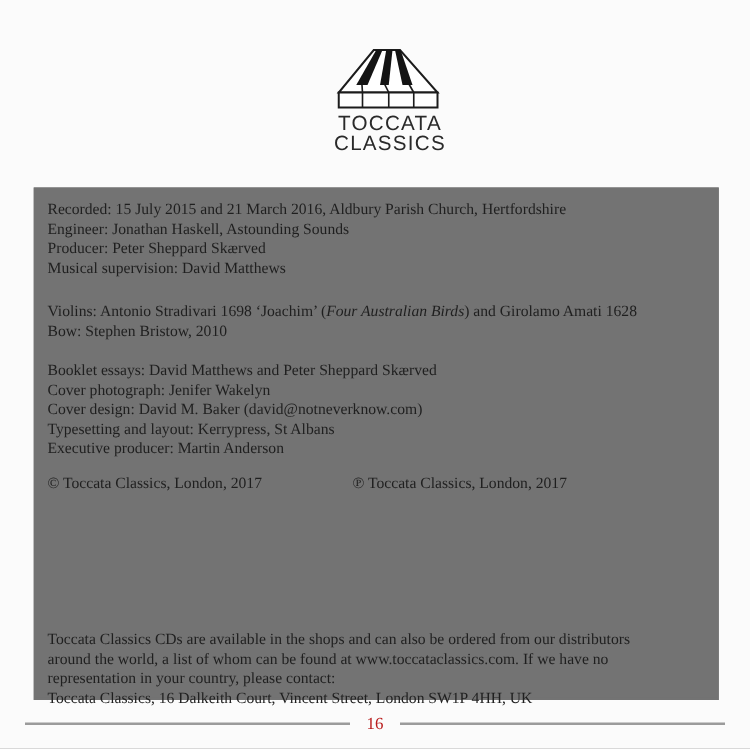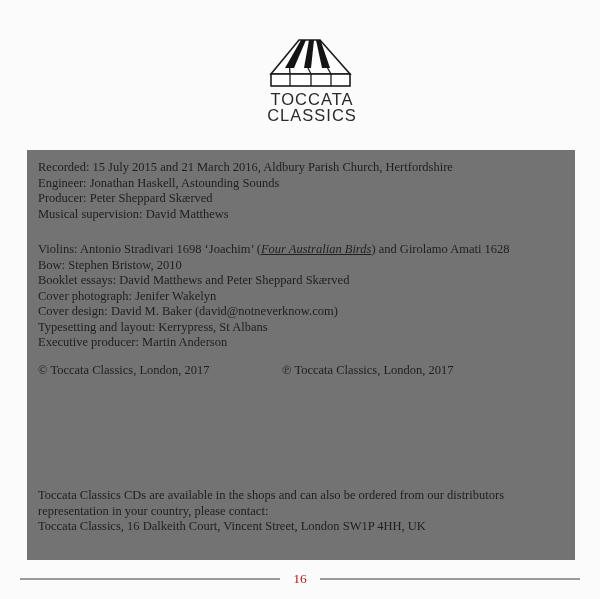--- a/index.html
+++ b/index.html
@@ -45,28 +45,28 @@
     background: #737373;
     border: 2px solid #737373;
     padding: 8px 10px 0 9px;
   }
   .line {
     font-size: 12.5px;
     line-height: 15.5px;
     white-space: nowrap;
   }
   .sec-2 { margin-top: 20px; }
-  .sec-3 { }
+  .sec-3 { margin-top: 16px; }
   .copyright-row { margin-top: 12px; }
   .sec-4 { margin-top: 110px; }
   .c-left {
     display: inline-block;
     width: 244px;
   }
-  em { font-style: italic; text-decoration: underline; }
+  em { font-style: italic; }
 
   
   .footer {
     margin: 11px 20px 0 20px;
     height: 16px;
     display: flex;
     align-items: center;
     gap: 13px;
   }
   .footer .rule {
@@ -125,20 +125,21 @@
     <div class="line">Typesetting and layout: Kerrypress, St Albans</div>
     <div class="line">Executive producer: Martin Anderson</div>
   </div>
 
   <div class="line copyright-row">
     <span class="c-left">© Toccata Classics, London, 2017</span><span>℗ Toccata Classics, London, 2017</span>
   </div>
 
   <div class="sec-4">
     <div class="line">Toccata Classics CDs are available in the shops and can also be ordered from our distributors</div>
+    <div class="line">around the world, a list of whom can be found at www.toccataclassics.com. If we have no</div>
     <div class="line">representation in your country, please contact:</div>
     <div class="line">Toccata Classics, 16 Dalkeith Court, Vincent Street, London SW1P 4HH, UK</div>
   </div>
 </div>
 
 <div class="footer">
   <div class="rule"></div>
   <div class="num">16</div>
   <div class="rule"></div>
 </div>

